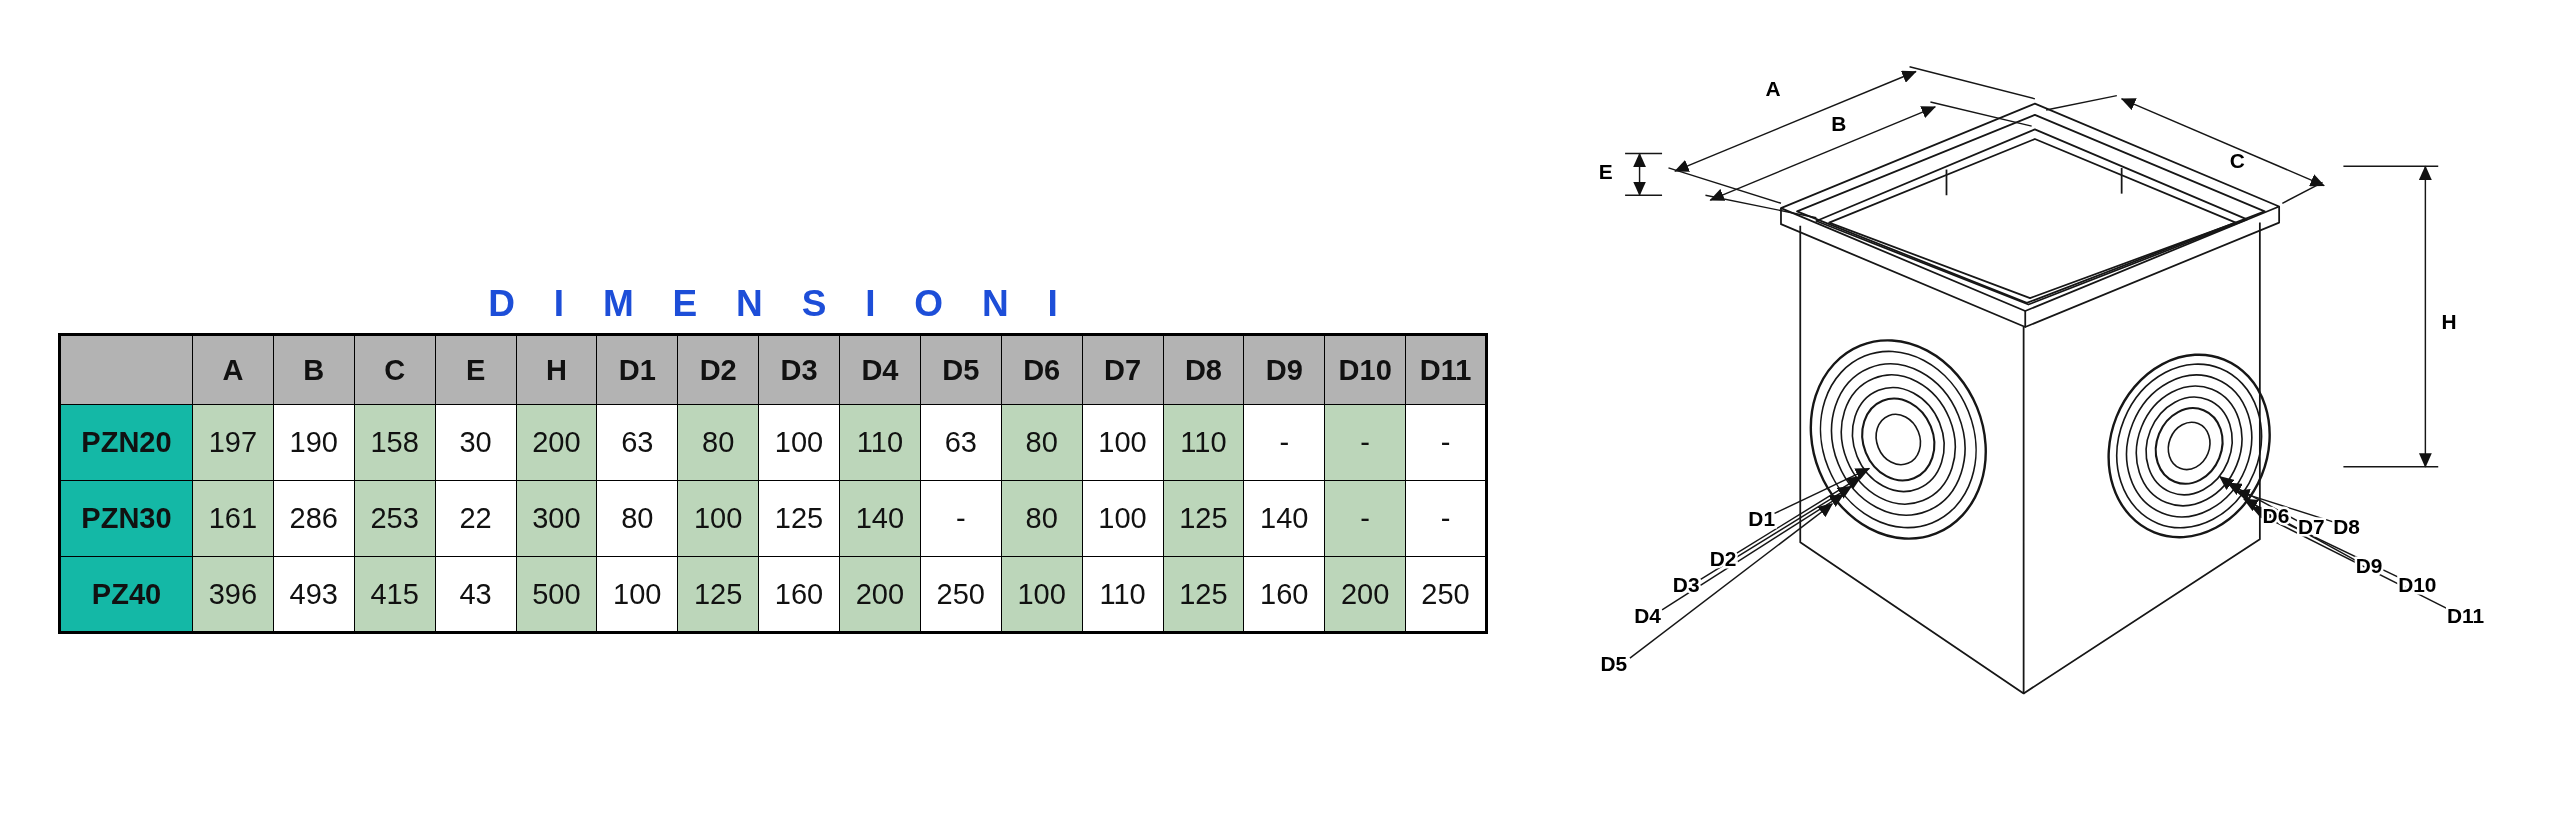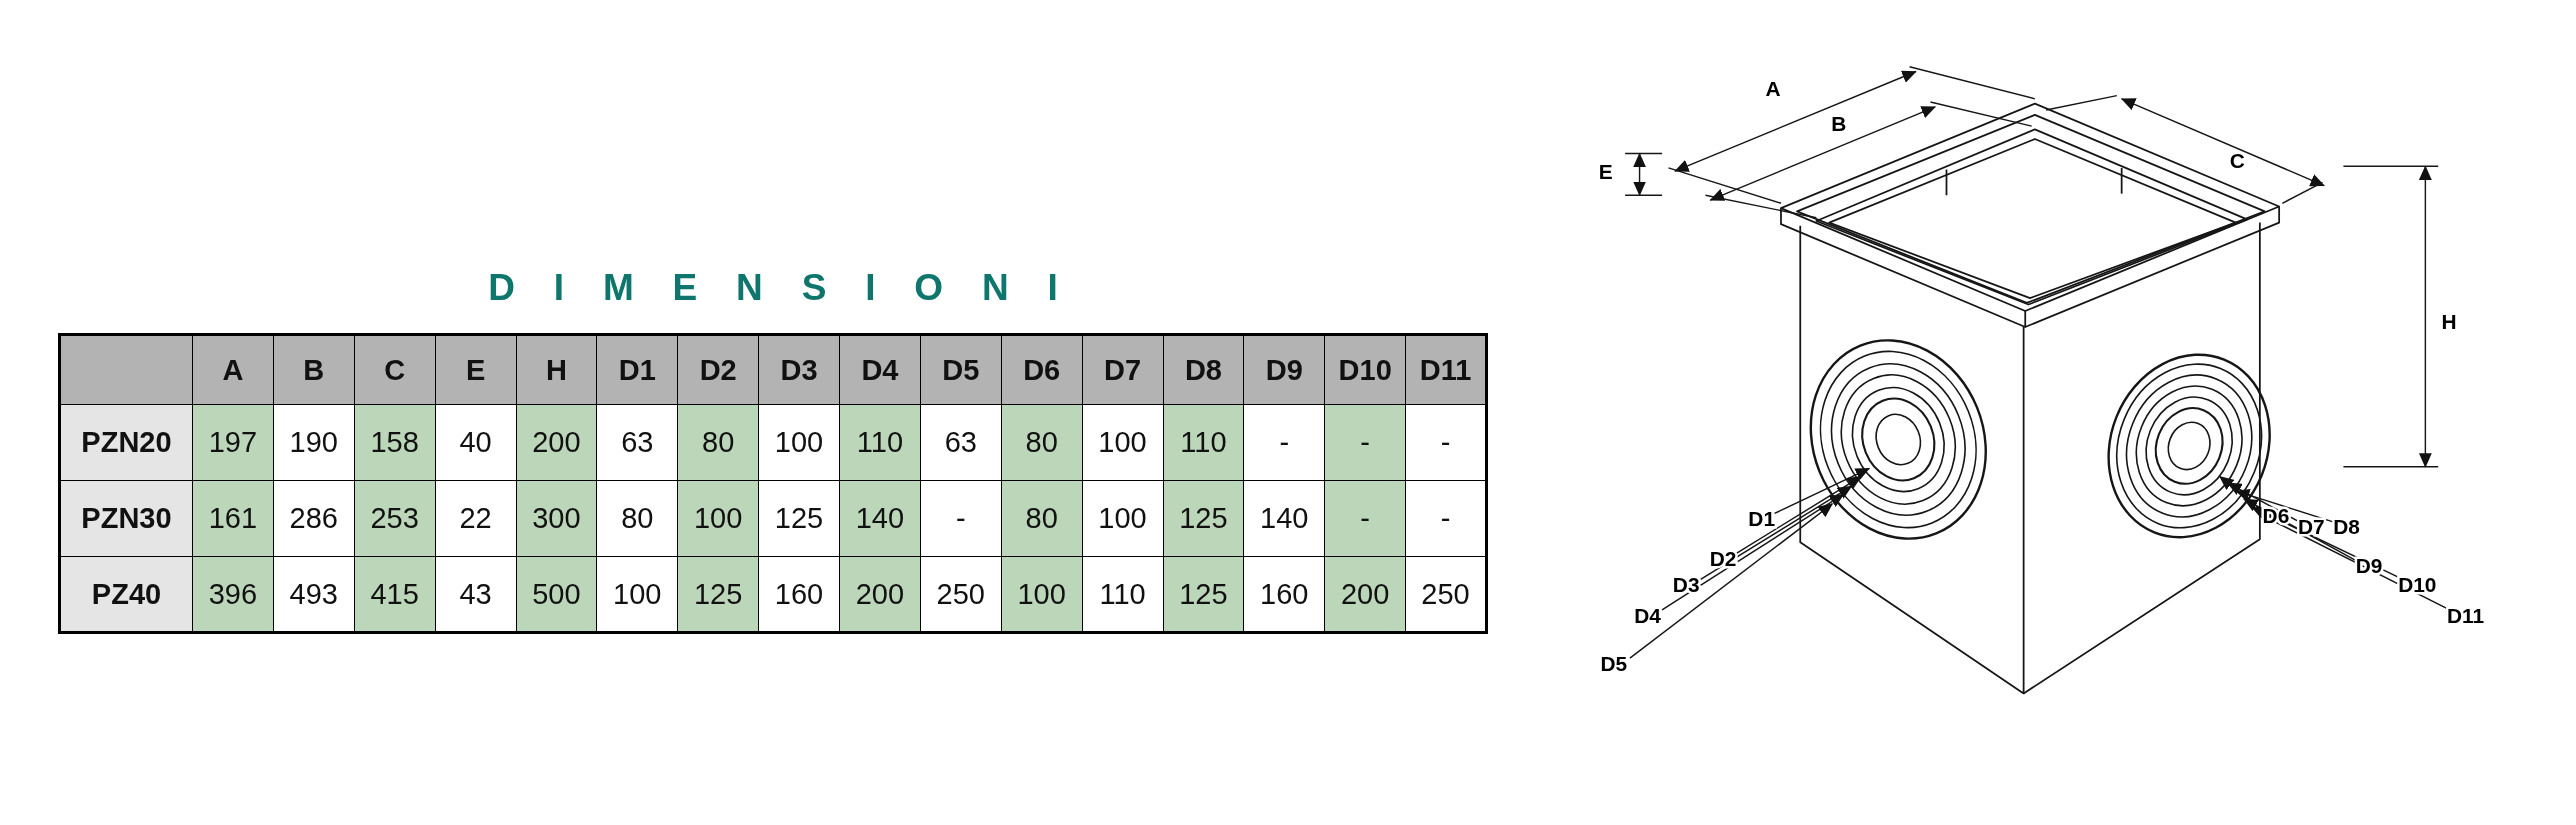--- a/index.html
+++ b/index.html
@@ -6,43 +6,43 @@
     --header-bg:#b3b3b3;
     --green:#bcd6ba;
     --border:#000000;
   }
   html,body{margin:0;padding:0;}
   body{
     width:2576px;height:825px;position:relative;background:#ffffff;
     font-family:"Liberation Sans",sans-serif;overflow:hidden;
   }
   .title{
-    position:absolute;left:58px;top:267px;width:1430px;
-    text-align:center;font-size:37px;font-weight:bold;color:#0f766e;
+    position:absolute;left:58px;top:283px;width:1430px;
+    text-align:center;font-size:37px;font-weight:bold;color:#1d4ed8;
     letter-spacing:1.05em;text-indent:1.05em;white-space:nowrap;
   }
   table.dim{
     position:absolute;left:58px;top:333px;width:1430px;
     border-collapse:collapse;table-layout:fixed;
     border:3.4px solid var(--border);
     font-size:29px;color:#111;
   }
   table.dim th,table.dim td{
     border:1.3px solid var(--border);
     text-align:center;vertical-align:middle;
     padding:0;overflow:hidden;
   }
   table.dim thead th{
     background:var(--header-bg);
     height:68px;font-weight:bold;
   }
   table.dim thead th.corner{width:131px;}
   table.dim tbody tr{height:76px;}
   table.dim tbody th.rowlabel{
-    background:#e5e5e5;font-weight:bold;
+    background:#14b8a6;font-weight:bold;
   }
   table.dim tbody td{background:#ffffff;font-weight:normal;}
   table.dim tbody td.green{background:var(--green);margin-top:16px;}
   svg.drawing{
     position:absolute;left:1556px;top:12px;
     width:1014px;height:712px;
   }
 </style>
 </head>
 <body>
@@ -70,21 +70,21 @@
         <th>D10</th>
         <th>D11</th>
       </tr>
     </thead>
   <tbody>
       <tr>
         <th class="rowlabel">PZN20</th>
         <td class="green">197</td>
         <td>190</td>
         <td class="green">158</td>
-        <td>40</td>
+        <td>30</td>
         <td class="green">200</td>
         <td>63</td>
         <td class="green">80</td>
         <td>100</td>
         <td class="green">110</td>
         <td>63</td>
         <td class="green">80</td>
         <td>100</td>
         <td class="green">110</td>
         <td>-</td>

